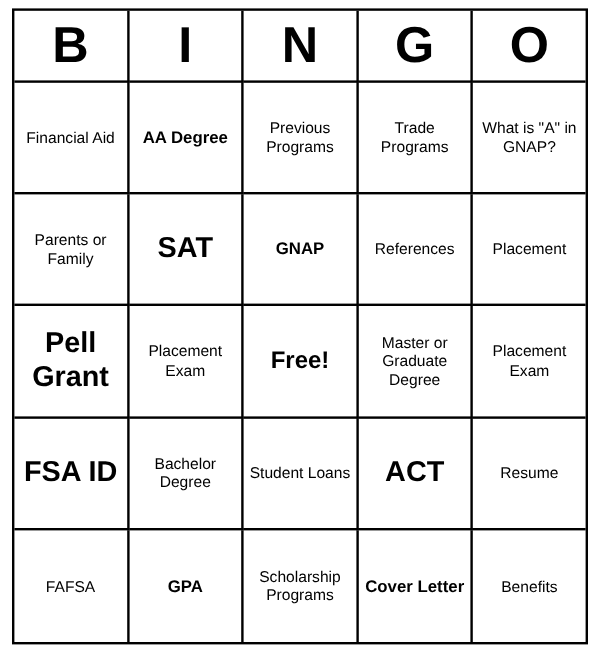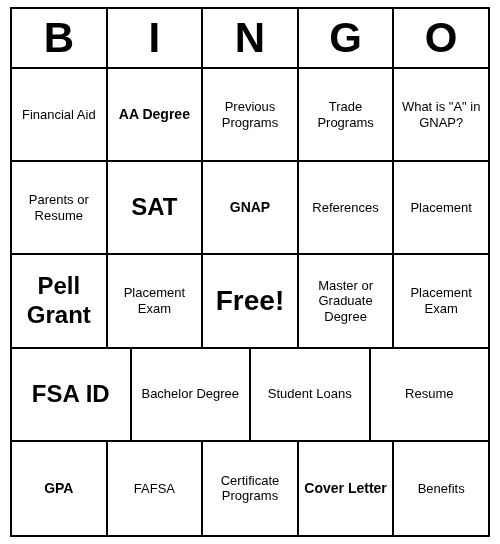--- a/index.html
+++ b/index.html
@@ -82,21 +82,21 @@
       font-size: 14px;
       font-weight: bold;
     }
 
     .bingo-cell.xlarge-text {
       font-size: 24px;
       font-weight: bold;
     }
 
     .bingo-cell.free {
-      font-size: 28px;
+      font-size: 20px;
       font-weight: bold;
     }
   </style>
 </head>
 <body>
 
 <div class="bingo-card">
   <div class="bingo-header">
   <div class="bingo-header-cell">B</div>
       <div class="bingo-header-cell">I</div>
@@ -106,40 +106,41 @@
     </div>
   <div class="bingo-grid">
   <div class="bingo-row">
         <div class="bingo-cell">Financial Aid</div>
         <div class="bingo-cell large-text">AA Degree</div>
         <div class="bingo-cell">Previous Programs</div>
         <div class="bingo-cell">Trade Programs</div>
         <div class="bingo-cell">What is "A" in GNAP?</div>
       </div>
       <div class="bingo-row">
-        <div class="bingo-cell">Parents or Resume</div>
+        <div class="bingo-cell">Parents or Family</div>
         <div class="bingo-cell xlarge-text">SAT</div>
         <div class="bingo-cell large-text">GNAP</div>
         <div class="bingo-cell">References</div>
         <div class="bingo-cell">Placement</div>
       </div>
       <div class="bingo-row">
         <div class="bingo-cell xlarge-text">Pell Grant</div>
         <div class="bingo-cell">Placement Exam</div>
         <div class="bingo-cell free">Free!</div>
         <div class="bingo-cell">Master or Graduate Degree</div>
         <div class="bingo-cell">Placement Exam</div>
       </div>
       <div class="bingo-row">
         <div class="bingo-cell xlarge-text">FSA ID</div>
         <div class="bingo-cell">Bachelor Degree</div>
         <div class="bingo-cell">Student Loans</div>
+        <div class="bingo-cell xlarge-text">ACT</div>
         <div class="bingo-cell">Resume</div>
       </div>
       <div class="bingo-row">
+        <div class="bingo-cell">FAFSA</div>
         <div class="bingo-cell large-text">GPA</div>
-        <div class="bingo-cell">FAFSA</div>
-        <div class="bingo-cell">Certificate Programs</div>
+        <div class="bingo-cell">Scholarship Programs</div>
         <div class="bingo-cell large-text">Cover Letter</div>
         <div class="bingo-cell">Benefits</div>
       </div>
     </div>
 </div>
 
 </body></html>

